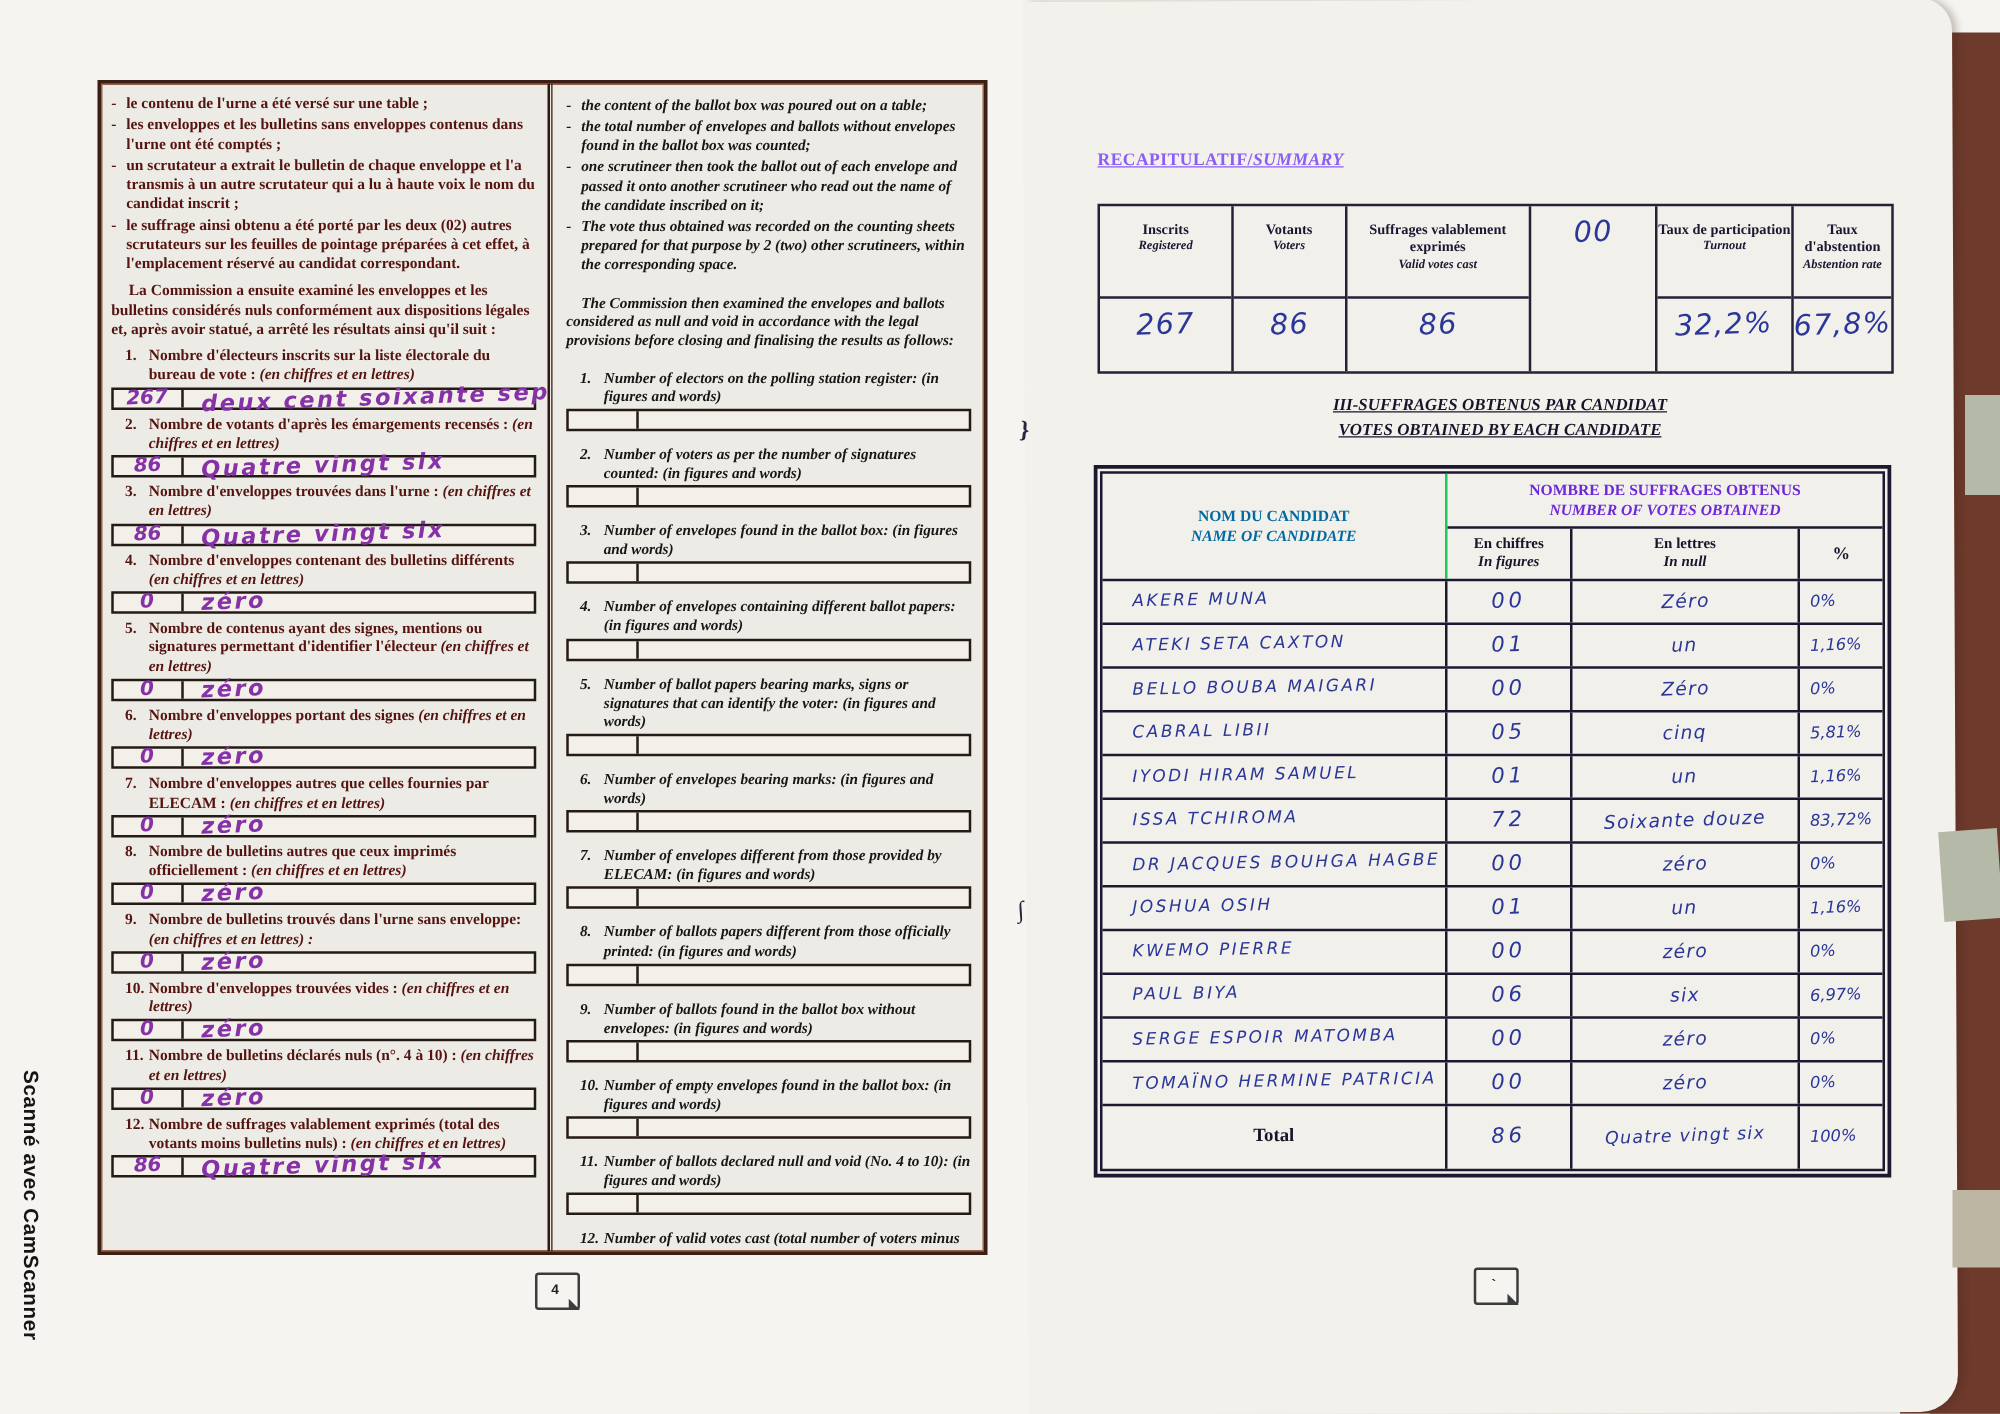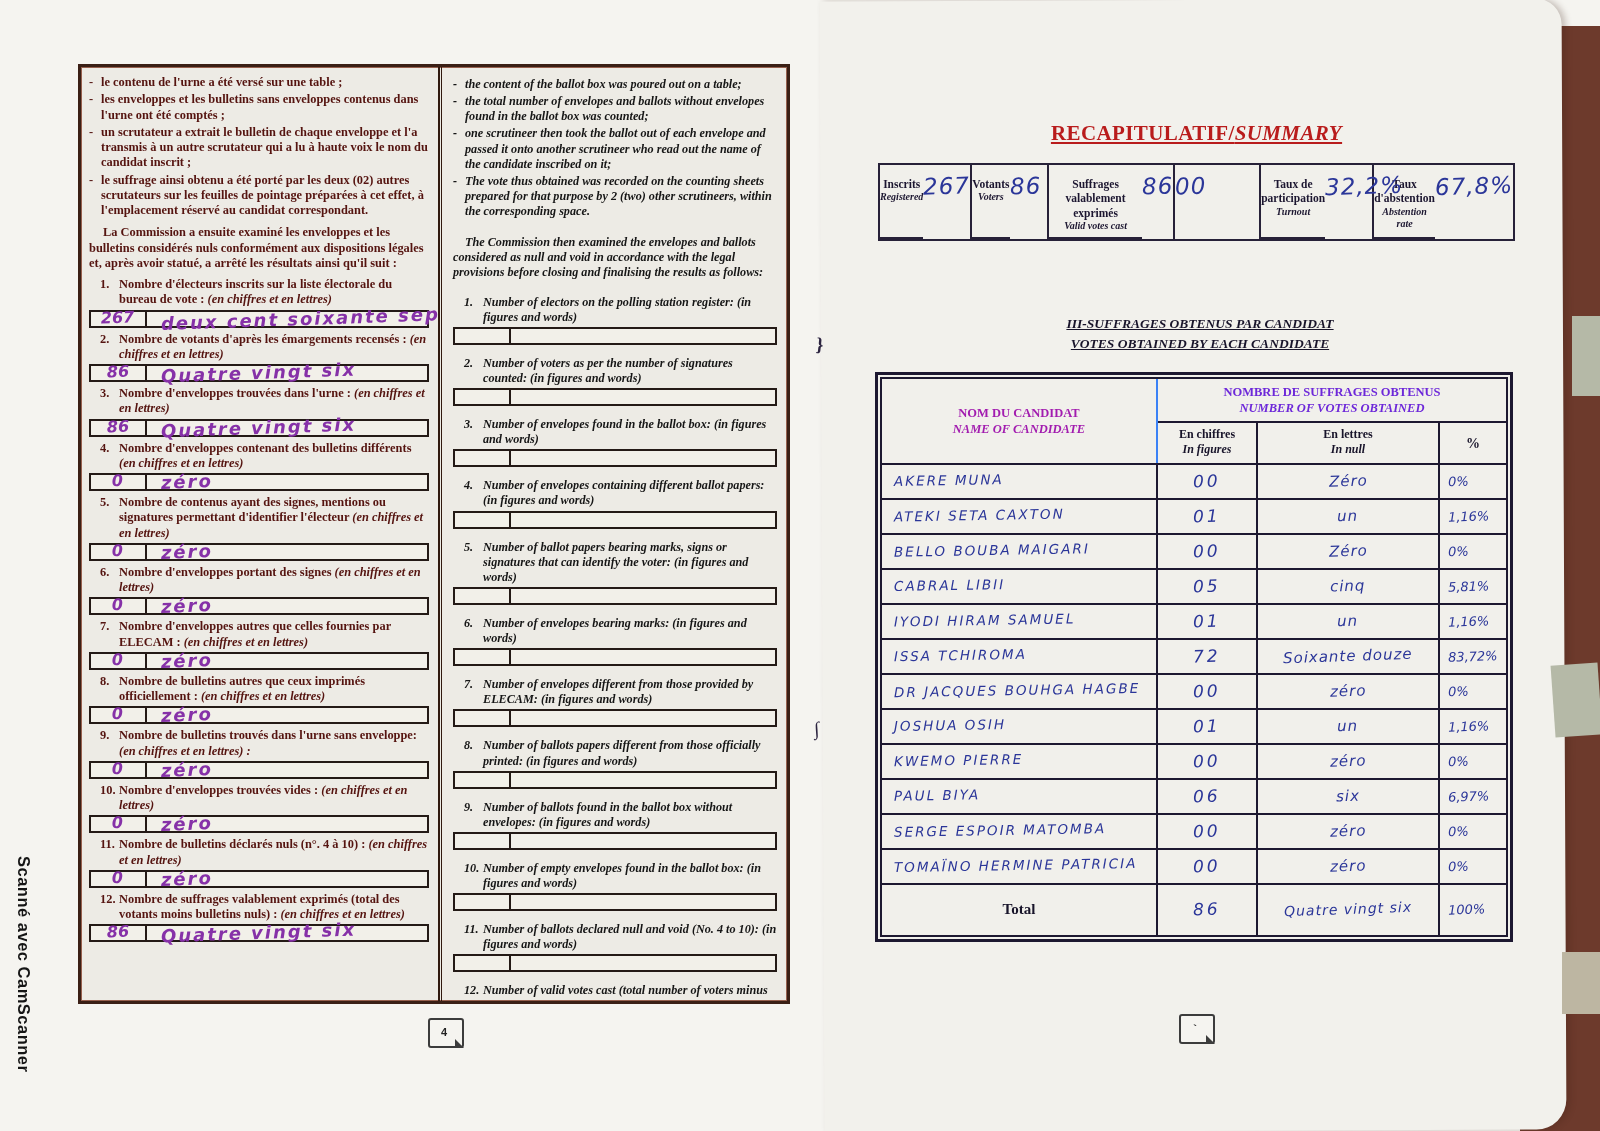--- a/index.html
+++ b/index.html
@@ -71,31 +71,31 @@
   .ansbox .wordcell { flex:1; padding-left:14px; overflow:visible; }
   .hw-p {
     font-family:"DejaVu Sans", sans-serif; font-style:italic;
     color:#8631a8; font-size:18px; line-height:1; letter-spacing:2px;
     white-space:nowrap; display:inline-block; transform:rotate(-2deg) translateY(-2px);
   }
   .figcell .hw-p { letter-spacing:0; font-size:16px; }
 
   
   .sum-title {
-    position:absolute; left:878px; top:121px; width:637px; text-align:center;
-    font-weight:bold; font-size:21px; color:#b91c1c; letter-spacing:.4px;
+    position:absolute; left:878px; top:121px; width:637px; 
+    font-weight:bold; font-size:14px; color:#8b5cf6; letter-spacing:.4px;
   }
   .sum-title .u { text-decoration:underline; }
   .sum-title .it { font-style:italic; }
 
   .sum-table {
     position:absolute; left:878px; top:163px; width:637px;
     display:flex; border:2px solid #272138; background:#f1f0eb;
   }
-  .sum-col { border-right:2px solid #272138; display:flex; flex-direction:row; }
+  .sum-col { border-right:2px solid #272138; display:flex; flex-direction:column; }
   .sum-col:last-child { border-right:none; }
   .sum-table > div:nth-of-type(1){ width:111px; }
   .sum-table > div:nth-of-type(2){ width:94px; }
   .sum-table > div:nth-of-type(3){ width:153px; }
   .sum-table > div:nth-of-type(4){ width:105px; }
   .sum-table > div:nth-of-type(5){ width:113px; }
   .sum-table > div:nth-of-type(6){ flex:1; }
   .sum-head { height:74px; border-bottom:2px solid #272138; text-align:center; padding-top:12px;
     font-weight:bold; font-size:11.5px; color:#1c1630; line-height:1.25; }
   .sum-head .en { display:block; font-style:italic; font-weight:700; font-size:10px; }
@@ -112,35 +112,35 @@
     font-weight:bold; font-style:italic; font-size:13.5px; color:#18142a; line-height:1.5;
   }
   .votes-title span { text-decoration:underline; }
 
   .cand-wrap {
     position:absolute; left:875px; top:372px; width:638px;
     border:3px solid #1d1830; padding:2px; background:#f1f0eb;
   }
   .cand-table { border:2px solid #1d1830; }
   .cand-head { display:flex; border-bottom:2px solid #1d1830; }
-  .ch-name { width:276px; flex:none; border-right:2px solid #3b82f6;
+  .ch-name { width:276px; flex:none; border-right:2px solid #22c55e;
     display:flex; flex-direction:column; justify-content:center; text-align:center;
-    font-weight:bold; font-size:12.5px; color:#a21caf; line-height:1.3; }
+    font-weight:bold; font-size:12.5px; color:#0369a1; line-height:1.3; }
   .ch-name .en, .ch-top .en, .ch-cell .en { font-style:italic; }
   .ch-right { flex:1; }
   .ch-top { border-bottom:2px solid #1d1830; text-align:center; padding:5px 0 4px;
     font-weight:bold; font-size:12.5px; color:#6d28d9; line-height:1.3; }
   .ch-sub { display:flex; }
   .ch-cell { text-align:center; padding:4px 0 5px; font-weight:bold; font-size:12px; color:#18142a; line-height:1.3; }
   .ch-fig { width:100px; flex:none; border-right:2px solid #1d1830; }
   .ch-words { flex:1; border-right:2px solid #1d1830; }
   .ch-pct { width:66px; flex:none; font-size:14px; padding-top:12px; }
 
   .cand-row { display:flex; border-bottom:2px solid #1d1830; height:35px; align-items:center; }
-  .cr-name { width:276px; flex:none; border-right:2px solid #1d1830; padding-left:12px; align-self:stretch; display:flex; align-items:center; }
+  .cr-name { width:276px; flex:none; border-right:2px solid #1d1830; padding-left:24px; align-self:stretch; display:flex; align-items:center; }
   .cr-fig  { width:100px; flex:none; border-right:2px solid #1d1830; text-align:center; align-self:stretch; display:flex; align-items:center; justify-content:center; }
   .cr-words{ flex:1; border-right:2px solid #1d1830; text-align:center; align-self:stretch; display:flex; align-items:center; justify-content:center; }
   .cr-pct  { width:66px; flex:none; padding-left:8px; align-self:stretch; display:flex; align-items:center; }
   .cr-name .hw-b { font-size:13.5px; letter-spacing:2px; transform:rotate(-1deg); }
   .cr-fig .hw-b { font-size:17px; letter-spacing:3px; }
   .cr-words .hw-b { font-size:15px; }
   .cr-pct .hw-b { font-size:13px; letter-spacing:0; }
   .cand-total { display:flex; height:50px; align-items:center; }
   .cand-total .cr-name { justify-content:center; padding-left:0; }
   .total-lbl { font-weight:bold; font-size:15px; color:#18142a; }

